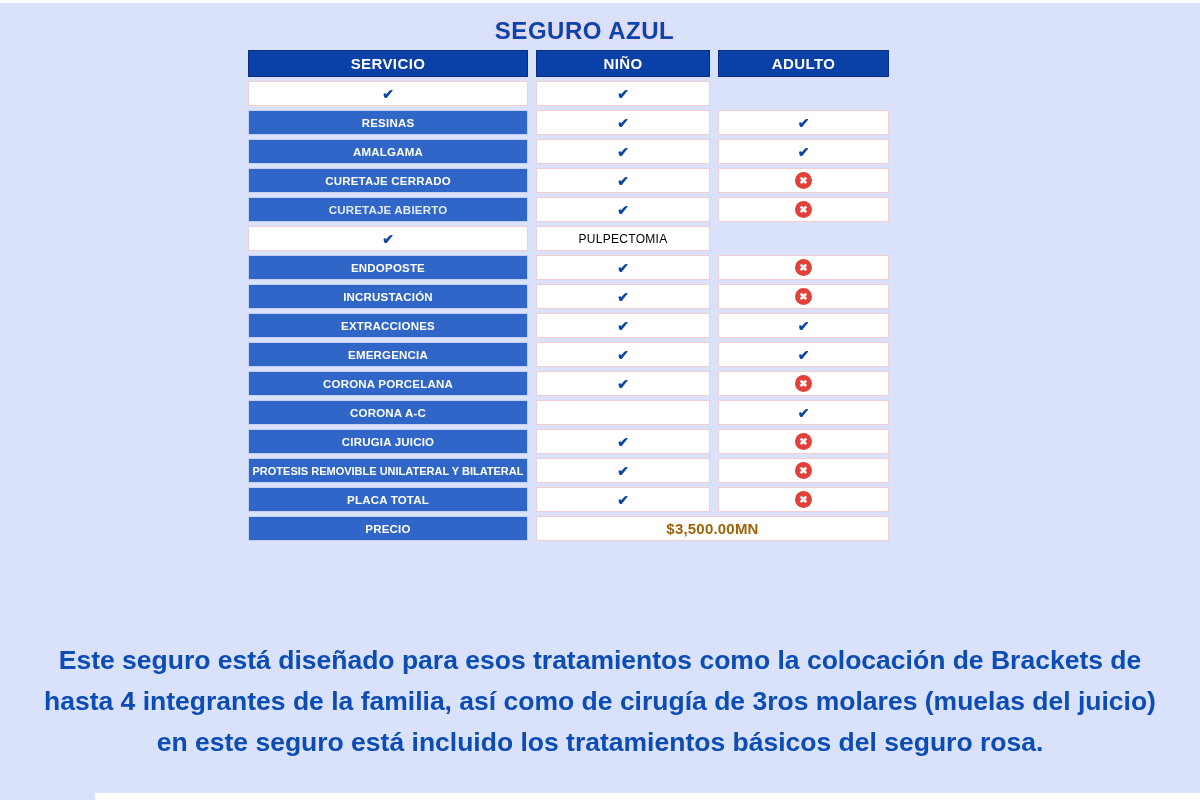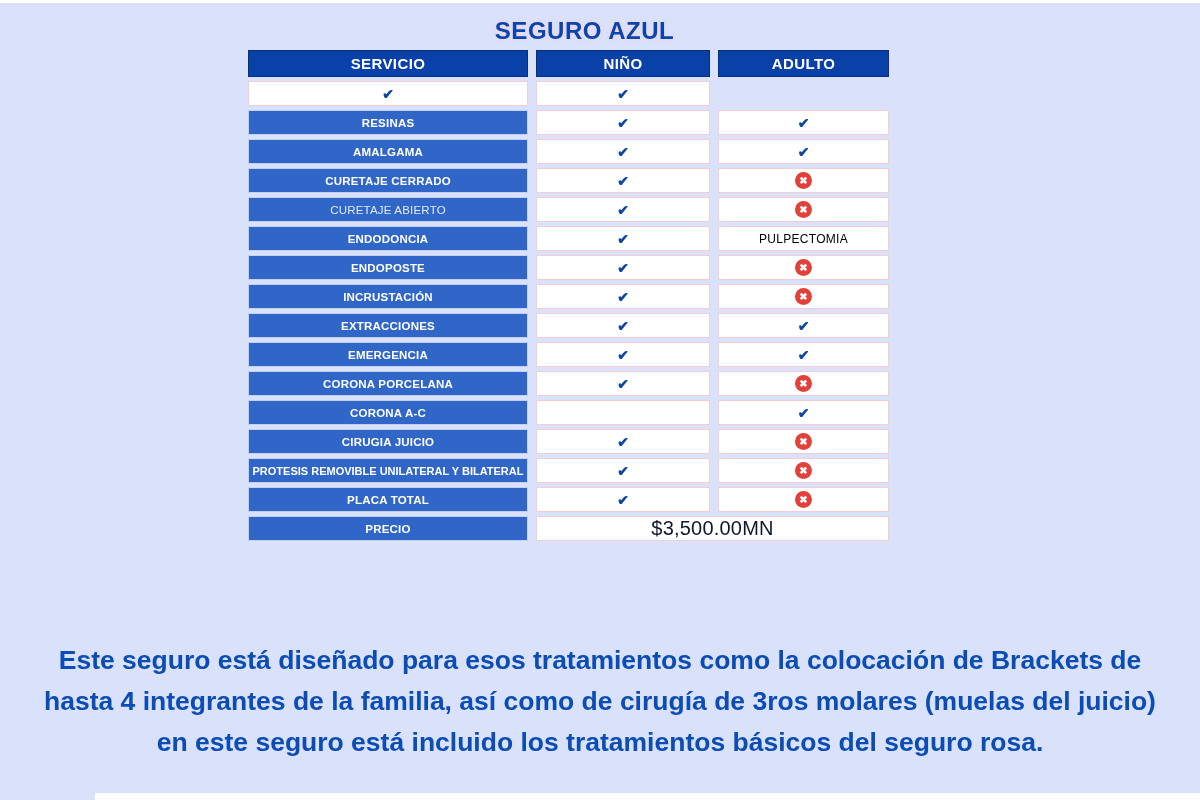--- a/index.html
+++ b/index.html
@@ -44,21 +44,21 @@
   }
   .label {
     background:#3066c8;
     border:1px solid #c3d0f2;
     color:#ffffff;
     font-weight:bold; font-size:11.5px; letter-spacing:0.2px;
     display:flex; align-items:center; justify-content:center;
     box-sizing:border-box;
     white-space:nowrap;
   }
-  .label.normal { font-weight:normal; color:#e3eaf9; }
+  .label.normal { font-weight:bold; color:#e3eaf9; }
   .label.narrow { font-size:11px; letter-spacing:0; }
   .vcell {
     background:#ffffff;
     border:1px solid #f4cdd0;
     display:flex; align-items:center; justify-content:center;
     box-sizing:border-box;
   }
   .vcell.span2 { grid-column:2 / 4; }
   .check-icon {
     color:#0d47a1; font-size:14px; font-weight:bold; line-height:1;
@@ -67,21 +67,21 @@
     width:17px; height:17px; border-radius:50%;
     background:#e3403a; color:#ffffff;
     font-size:10px; font-weight:bold;
     display:flex; align-items:center; justify-content:center;
     line-height:1;
   }
   .text-black {
     color:#000000; font-weight:normal; font-size:12px; letter-spacing:0.3px;text-align:center;
   }
   .price-text {
-    color:#0f172a; font-weight:normal; font-size:20px; letter-spacing:0.2px;
+    color:#a16207; font-weight:bold; font-size:15px; letter-spacing:0.2px;
   }
   .description {
     position:absolute; top:612px; left:30px; width:1140px;
     text-align:center;
     font-size:26.5px; font-weight:bold;
     color:#0b4cb5;
     line-height:41px;
     margin-top:28px;
   }
 </style>
@@ -138,21 +138,20 @@
       <div class="row">
         <div class="label normal">CURETAJE ABIERTO</div>
         <div class="vcell">
           <span class="check-icon">✔</span>
         </div>
         <div class="vcell">
           <span class="cross-icon">✖</span>
         </div>
       </div>
       <div class="row">
-        <div class="label">ENDODONCIA</div>
         <div class="vcell">
           <span class="check-icon">✔</span>
         </div>
         <div class="vcell">
           <span class="text-black">PULPECTOMIA</span>
         </div>
       </div>
       <div class="row">
         <div class="label">ENDOPOSTE</div>
         <div class="vcell">

